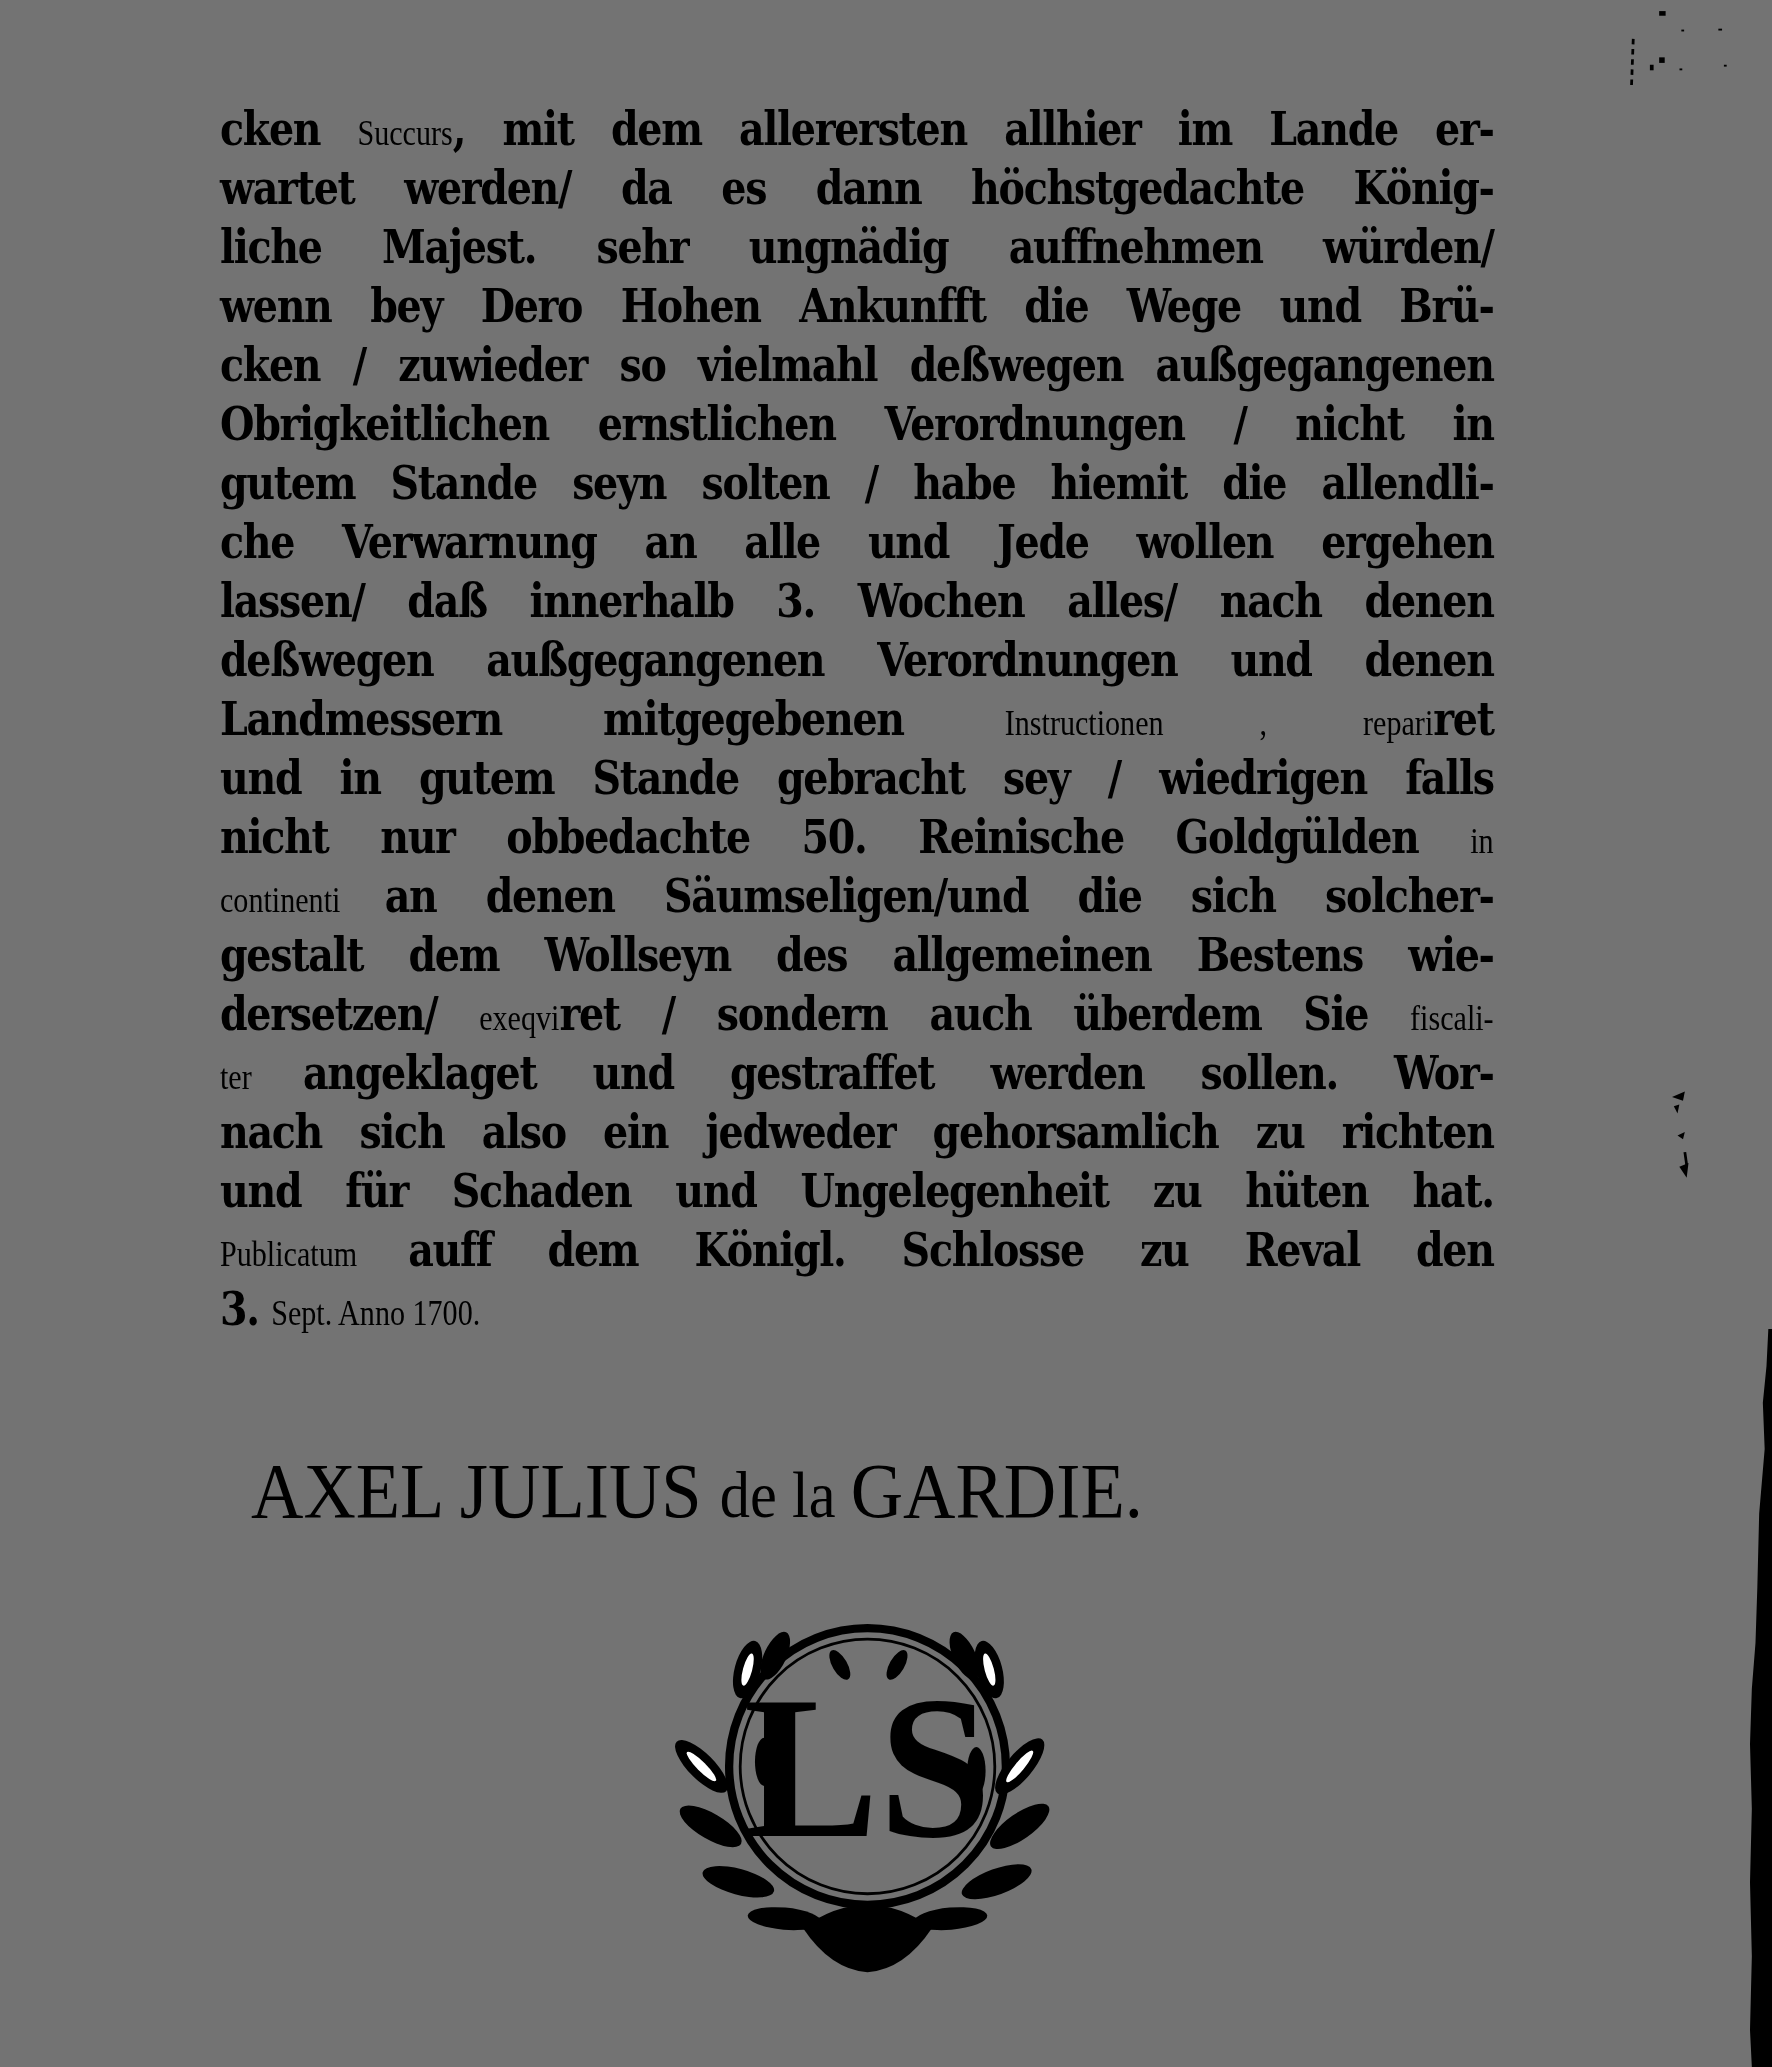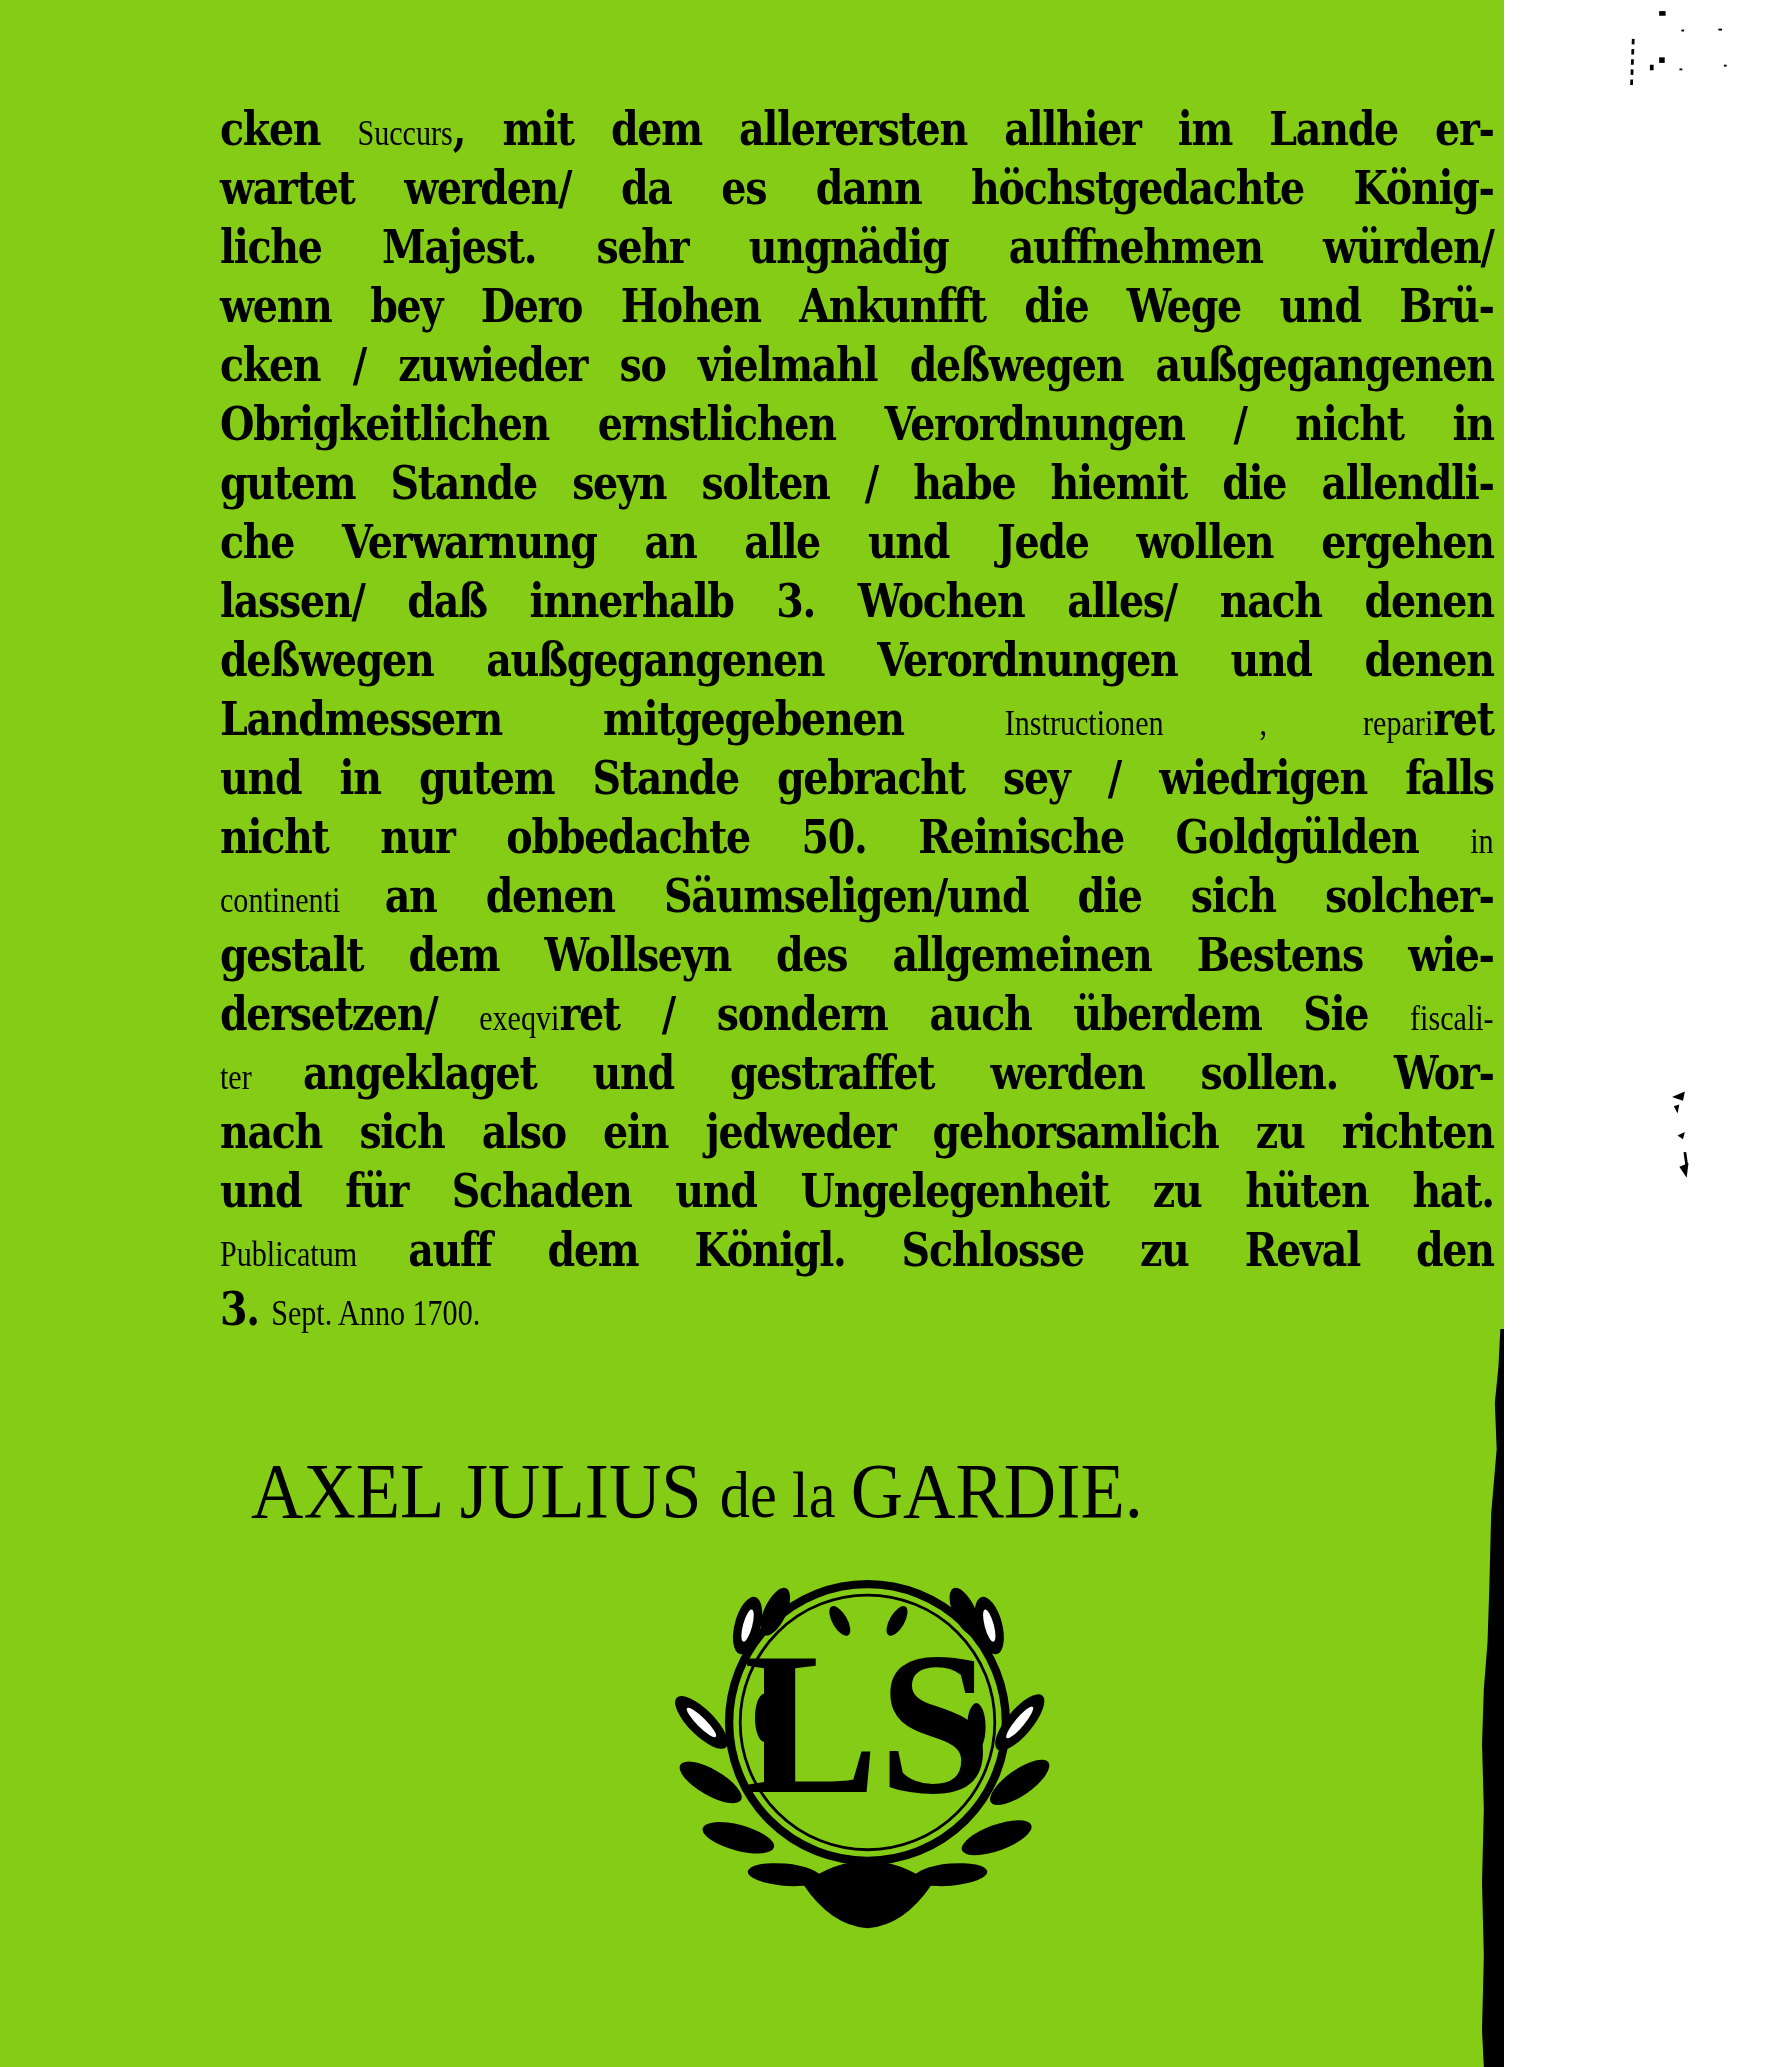--- a/index.html
+++ b/index.html
@@ -1,17 +1,17 @@
 <!DOCTYPE html>
 <html style="font-size:14.8px"><head>
 <meta charset="utf-8">
 <style>
   html, body { margin: 0; padding: 0; background: #ffffff; }
   body { width: 1772px; height: 2067px; position: relative; overflow: hidden; color: #000; }
-  .page { position: absolute; left: 0; top: 0; width: 1504px; height: 2067px; background: #84cc16; }
+  .page { position: absolute; left: 0; top: 0; width: 1772px; height: 2067px; background: #737373; }
   .text-block { position: absolute; left: 220px; top: 100px; width: 1274px; }
   .line {
     display: block;
     height: 59px;
     line-height: 59px;
     white-space: nowrap;
     font-family: "DejaVu Serif", serif;
     font-size: 46px;
     font-weight: bold;
     letter-spacing: -1.5px;
@@ -29,21 +29,21 @@
   }
   .line.last { text-align-last: left; }
   .signature {
     position: absolute; left: 251px; top: 1440px;
     font-family: "Liberation Serif", serif;
     font-size: 78px; line-height: 102px;
     transform: scaleX(0.93); transform-origin: left center;
     white-space: nowrap;
   }
   .signature .small { font-size: 65px; }
-  .seal { position: absolute; left: 646px; top: 1561px; width: 443px; height: 369px; }
+  .seal { position: absolute; left: 646px; top: 1605px; width: 443px; height: 369px; }
   .right-edge { position: absolute; right: 0; top: 1329px; width: 33px; height: 738px; }
   .specks { position: absolute; left: 1587px; top: 0; width: 185px; height: 111px; }
   .specks2 { position: absolute; left: 1661px; top: 1071px; width: 55px; height: 120px; }
 </style>
 </head>
 <body>
 
 <div class="page">
 
   <div class="specks">

